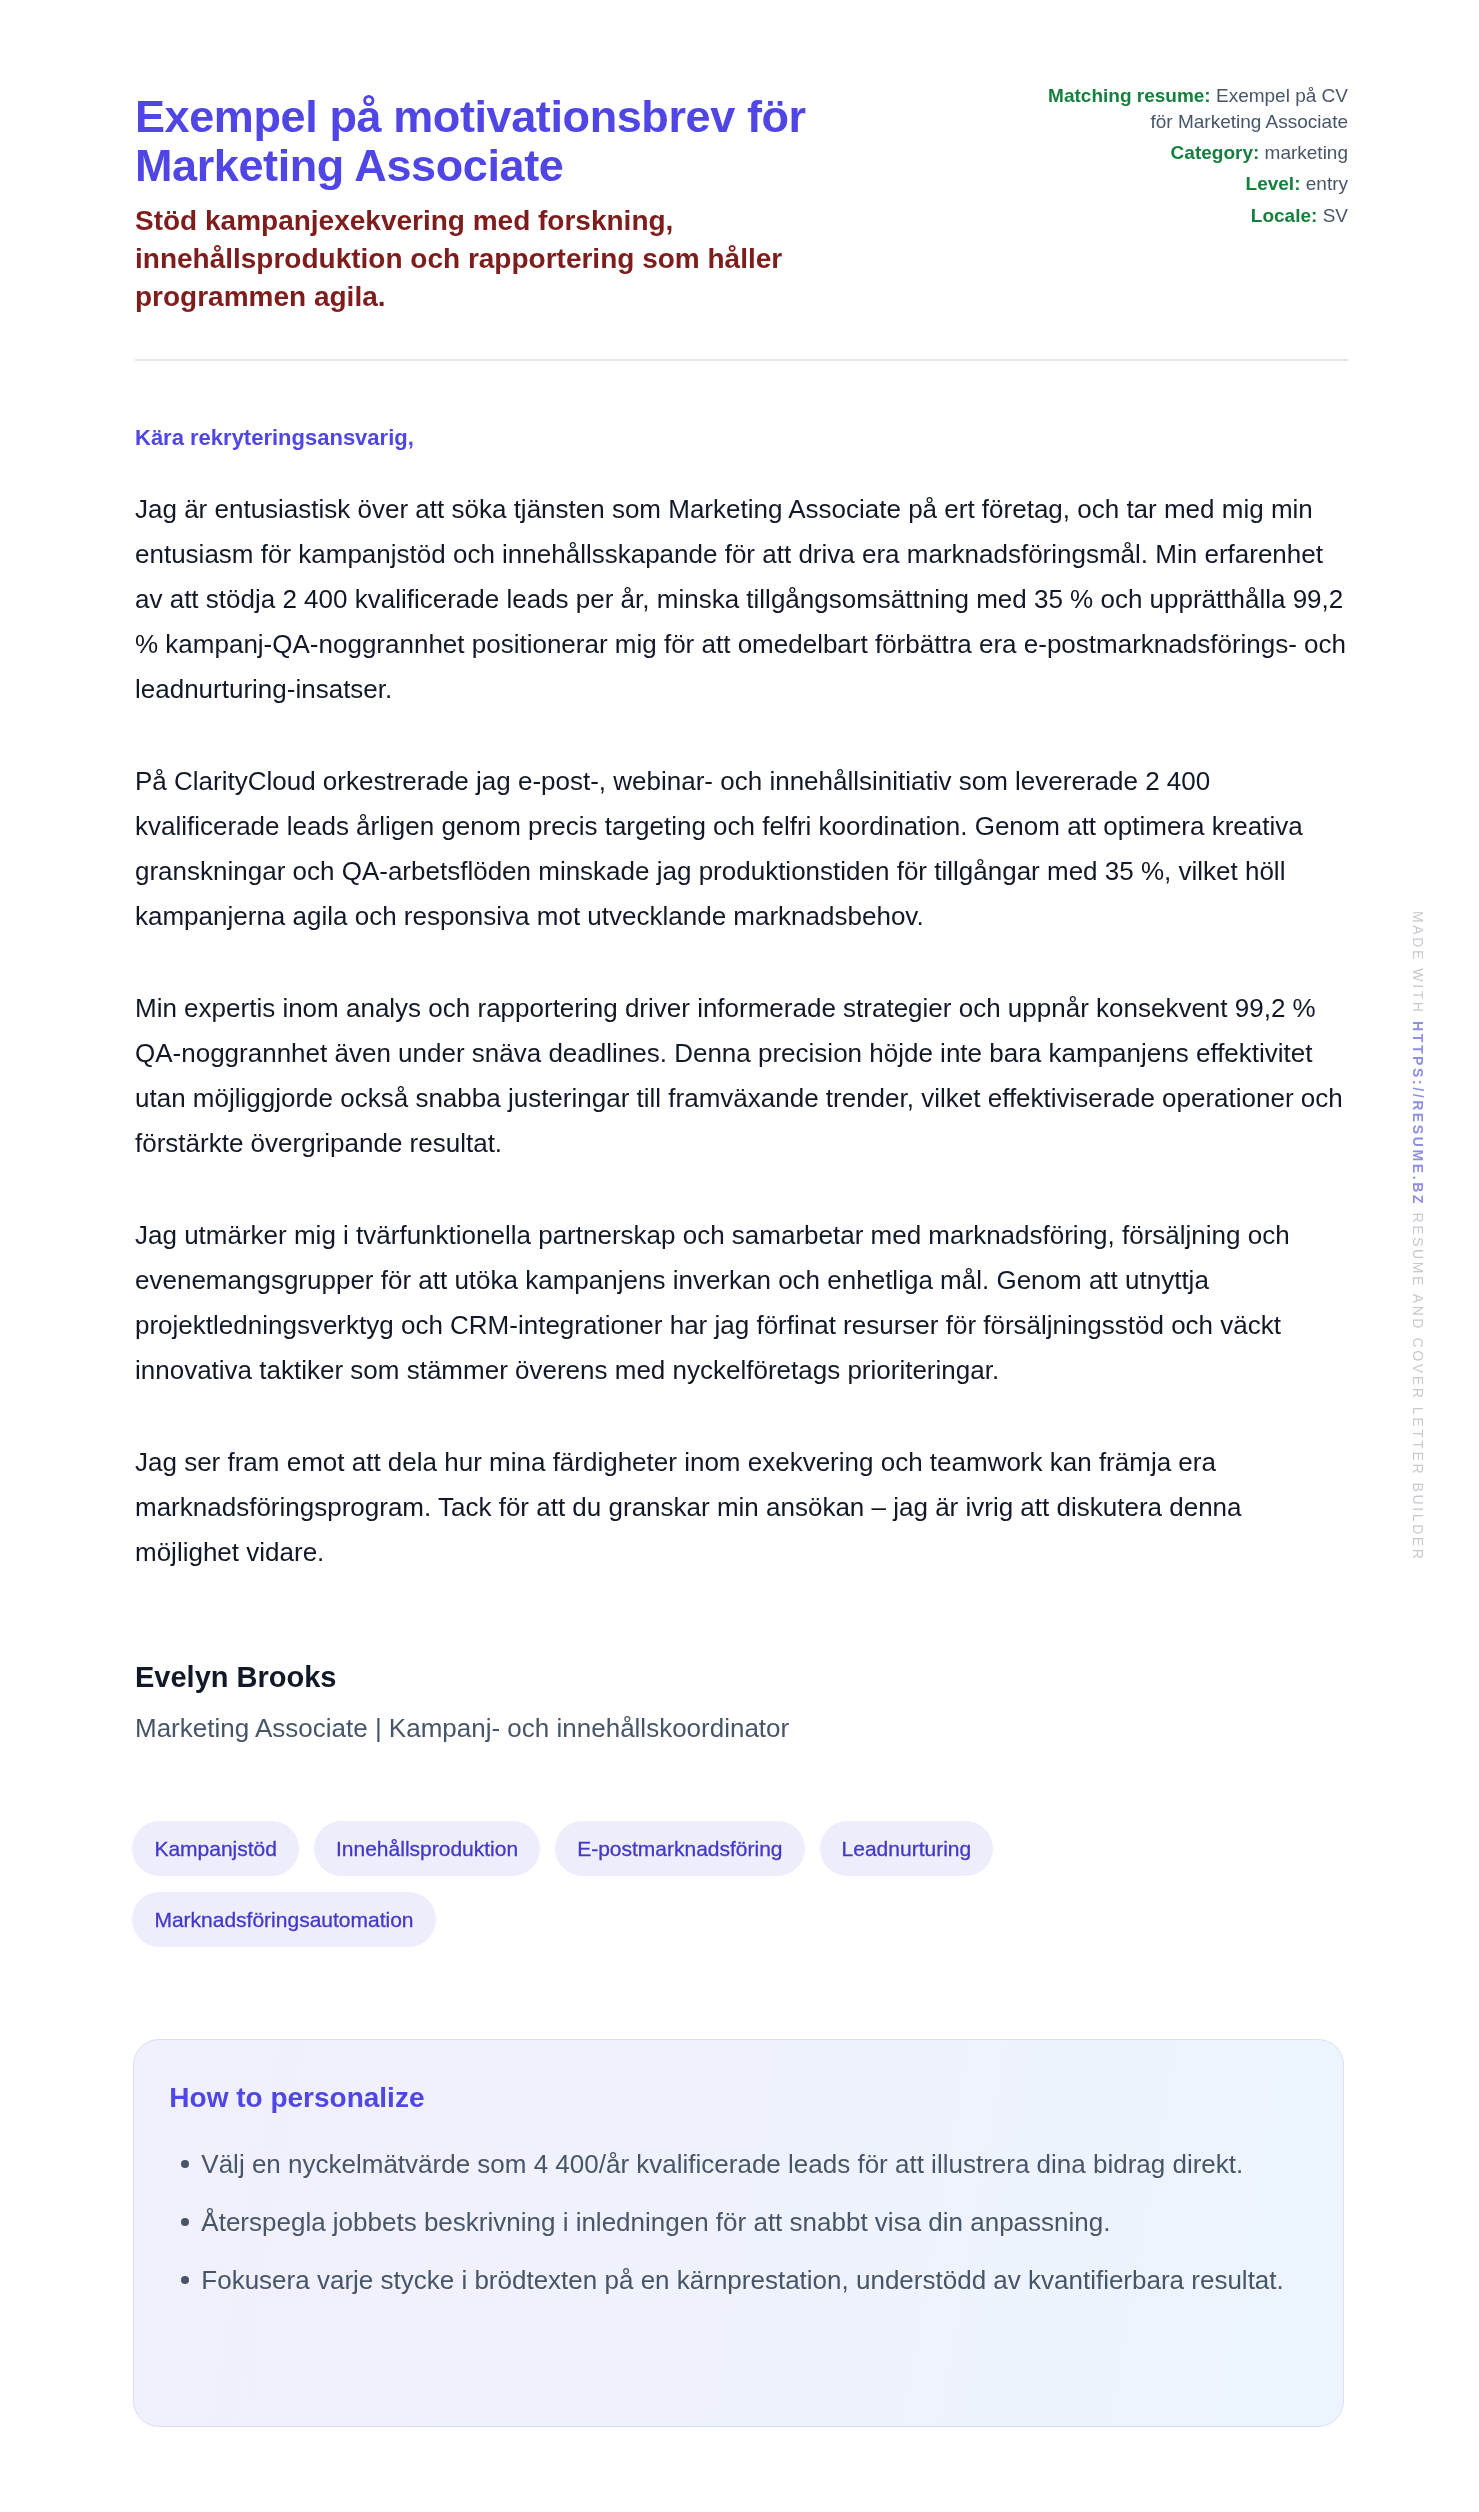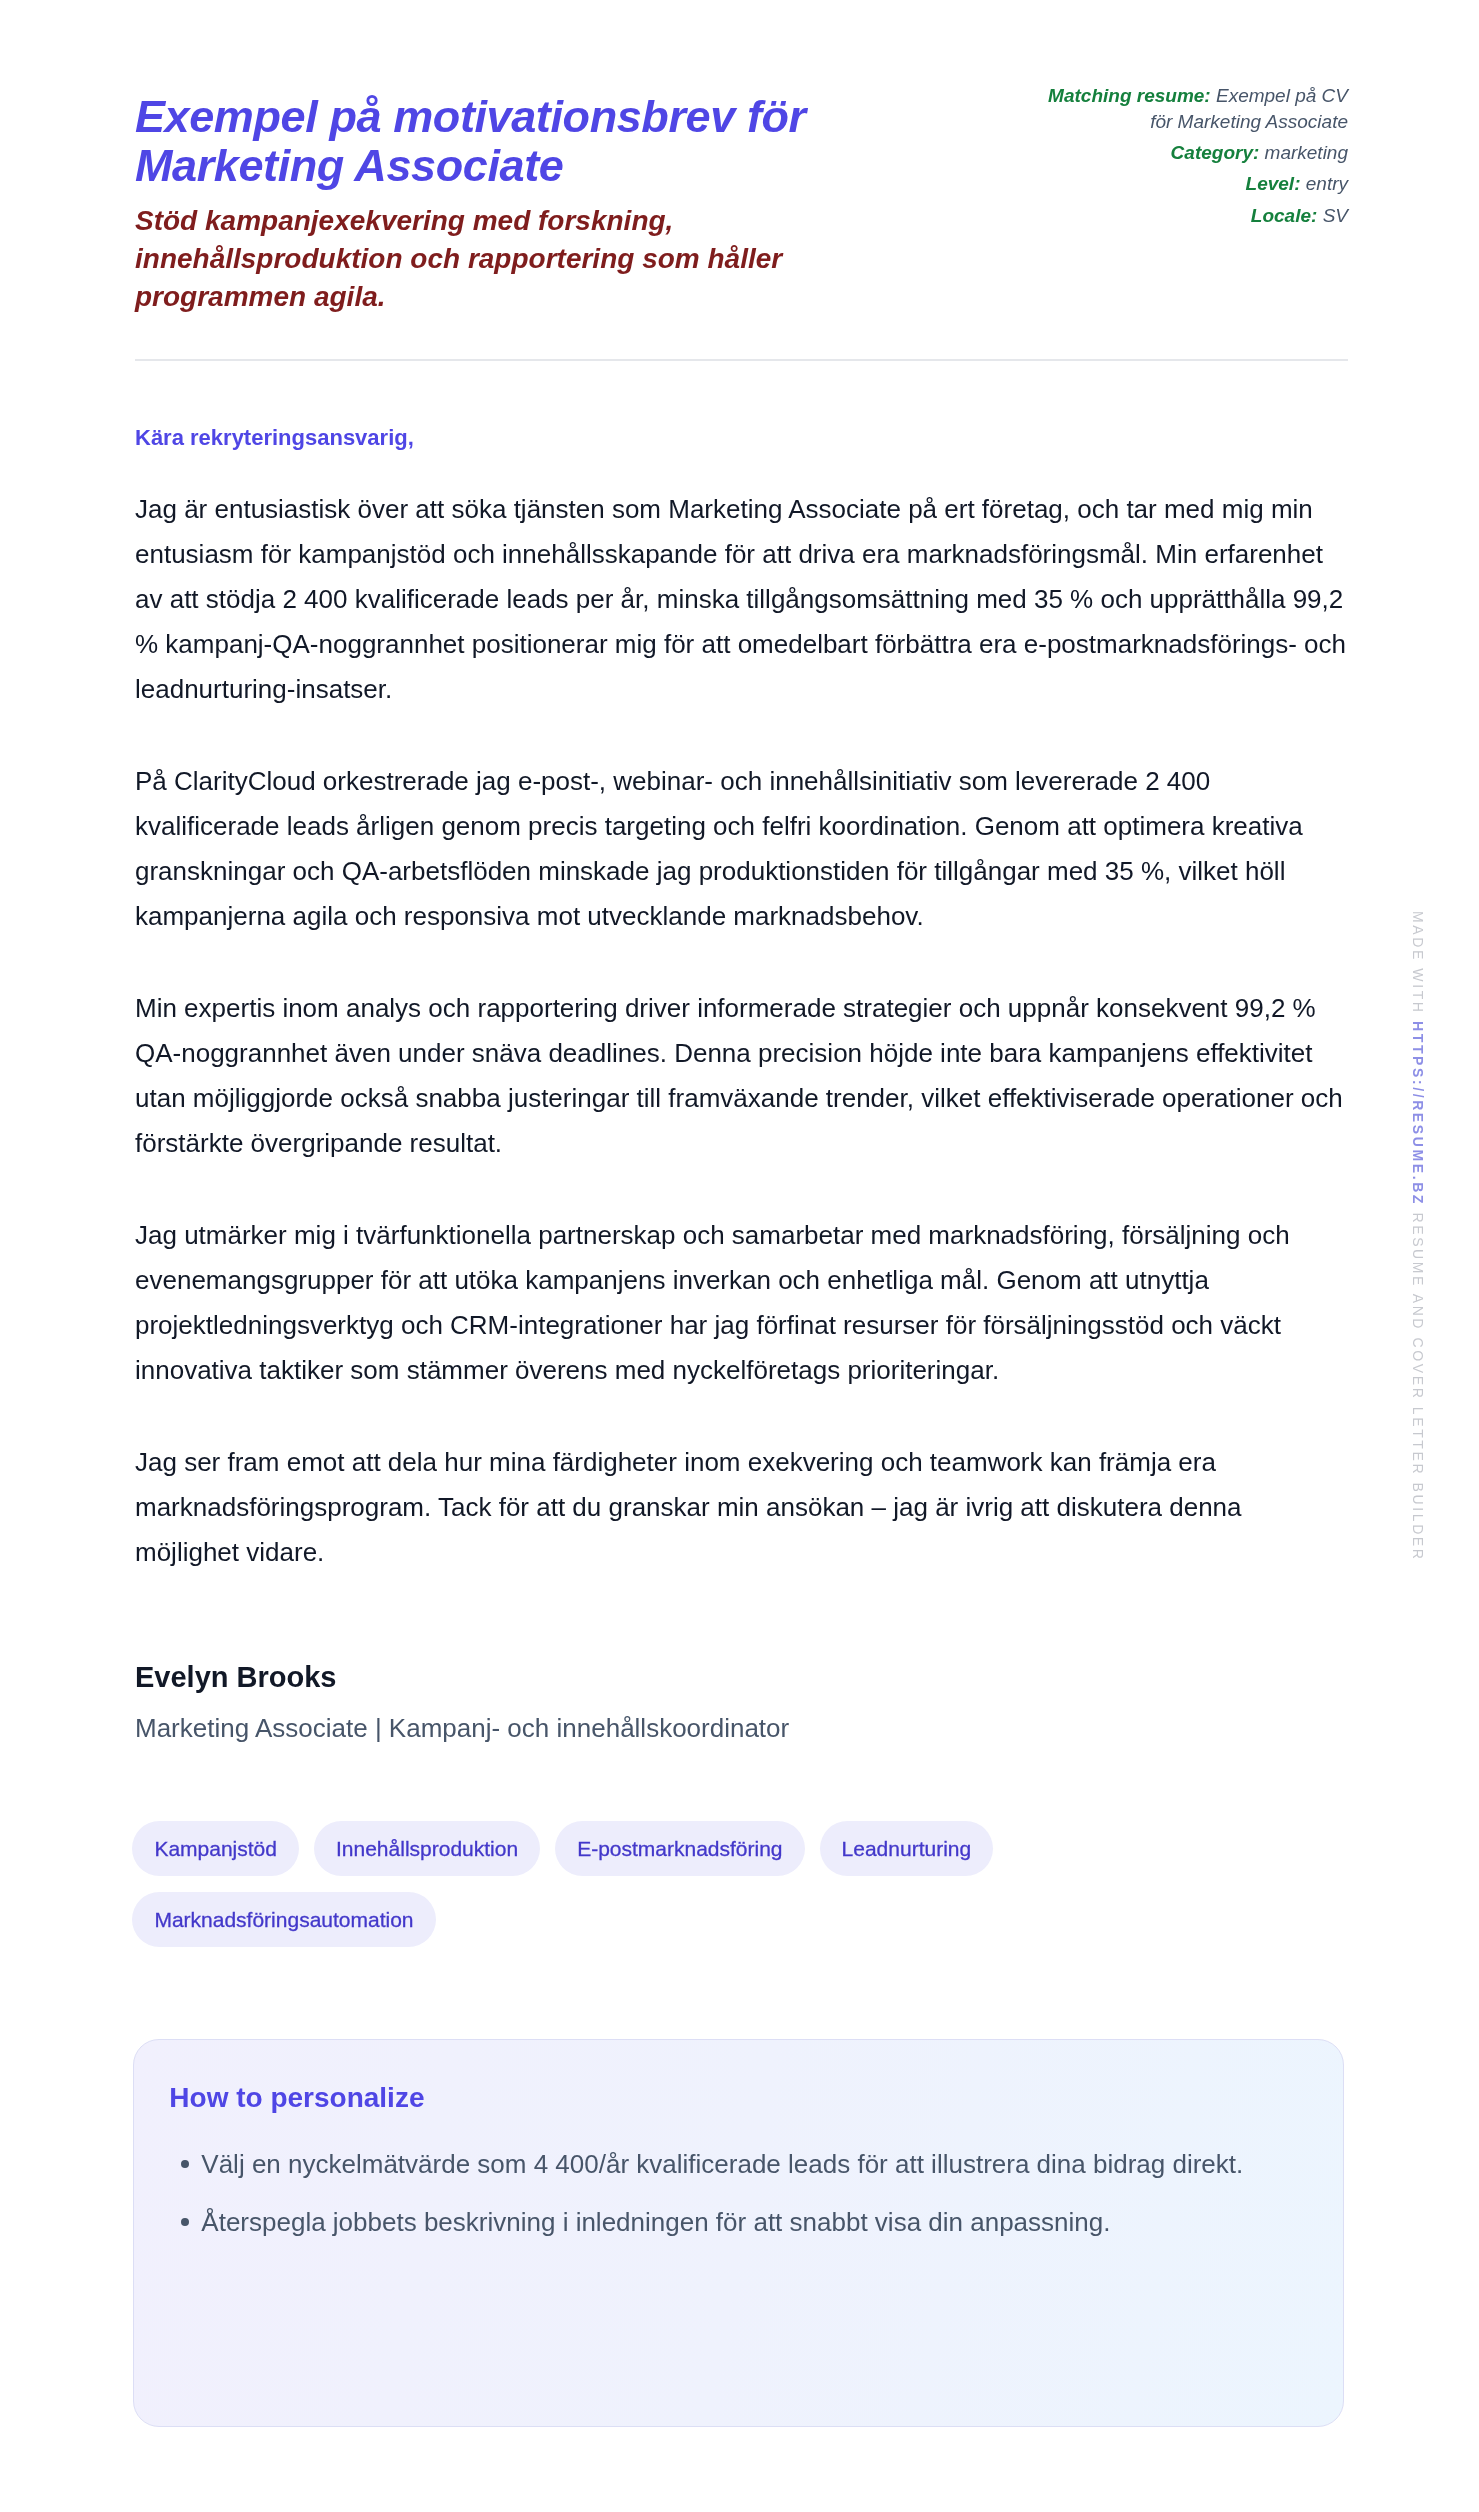--- a/index.html
+++ b/index.html
@@ -3,21 +3,21 @@
 <meta charset="utf-8">
 <style>
   html, body { margin: 0; padding: 0; background: #ffffff; }
   body {
     width: 1480px; height: 2512px; position: relative; overflow: hidden;
     font-family: "Liberation Sans", "DejaVu Sans", sans-serif;
   }
   .page { position: absolute; left: 135px; top: 0; width: 1213px; }
 
   
-  .header { position: relative; height: 422px; font-style: italic; }
+  .header { position: relative; height: 422px; }
   .title {
     position: absolute; left: 0; top: 92px; width: 783px; margin: 0;
     font-size: 45px; line-height: 49px; font-weight: 700; color: #4F46E5;
     letter-spacing: -0.4px;
   }
   .subtitle {
     position: absolute; left: 0; top: 202px; width: 766px; margin: 0;
     font-size: 28px; line-height: 38px; font-weight: 700; color: #7f1d1d;
   }
   .meta {
@@ -141,20 +141,24 @@
     <h3 class="tips-title">How to personalize</h3>
     <ul class="tips-list">
       <li>
         <span class="bullet"></span>
         <span>Välj en nyckelmätvärde som 4 400/år kvalificerade leads för att illustrera dina bidrag direkt.</span>
       </li>
       <li>
         <span class="bullet"></span>
         <span>Återspegla jobbets beskrivning i inledningen för att snabbt visa din anpassning.</span>
       </li>
+      <li>
+        <span class="bullet"></span>
+        <span>Fokusera varje stycke i brödtexten på en kärnprestation, understödd av kvantifierbara resultat.</span>
+      </li>
     </ul>
   </section>
 </div>
 
 <div class="watermark">
   <span>MADE WITH</span>
   <span class="wm-link">HTTPS://RESUME.BZ</span>
   <span>RESUME AND COVER LETTER BUILDER</span>
 </div>
 

